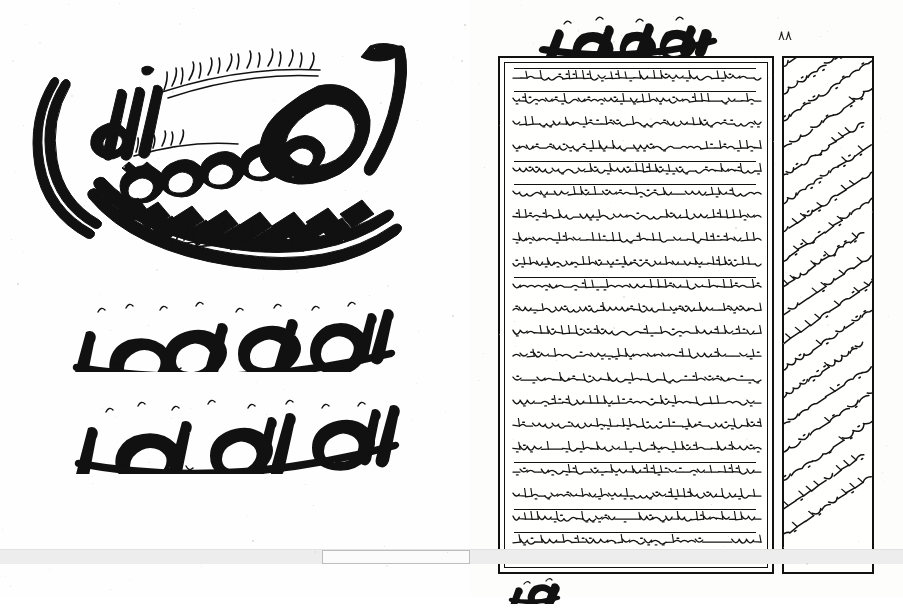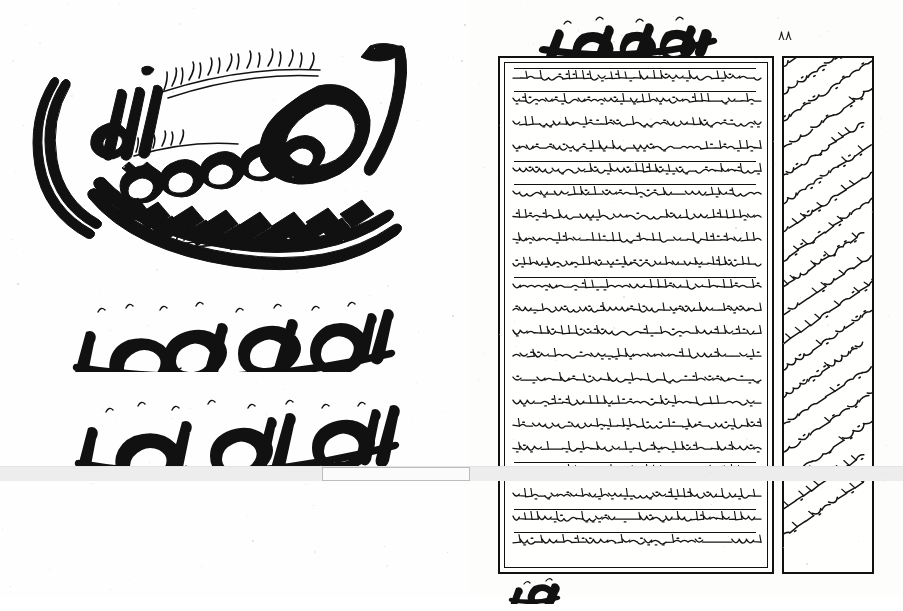--- a/index.html
+++ b/index.html
@@ -6,21 +6,21 @@
   html,body{margin:0;padding:0;}
   body{
     width:903px;height:611px;
     background:#ffffff;
     font-family:"DejaVu Sans","Liberation Sans",sans-serif;
     overflow:hidden;
     position:relative;
   }
   #page{
     position:absolute;inset:0;
-    width:903px;height:481px;
+    width:903px;height:564px;
     background:#fdfdfc;
   }
   
   .speckle{position:absolute;background:#c9c9c4;border-radius:50%;pointer-events:none;}
 
   
   #viewer-strip{
     position:absolute;left:0;bottom:0;width:903px;height:14px;
     background:#ededed;border-top:1px solid #e2e2e2;
   }

